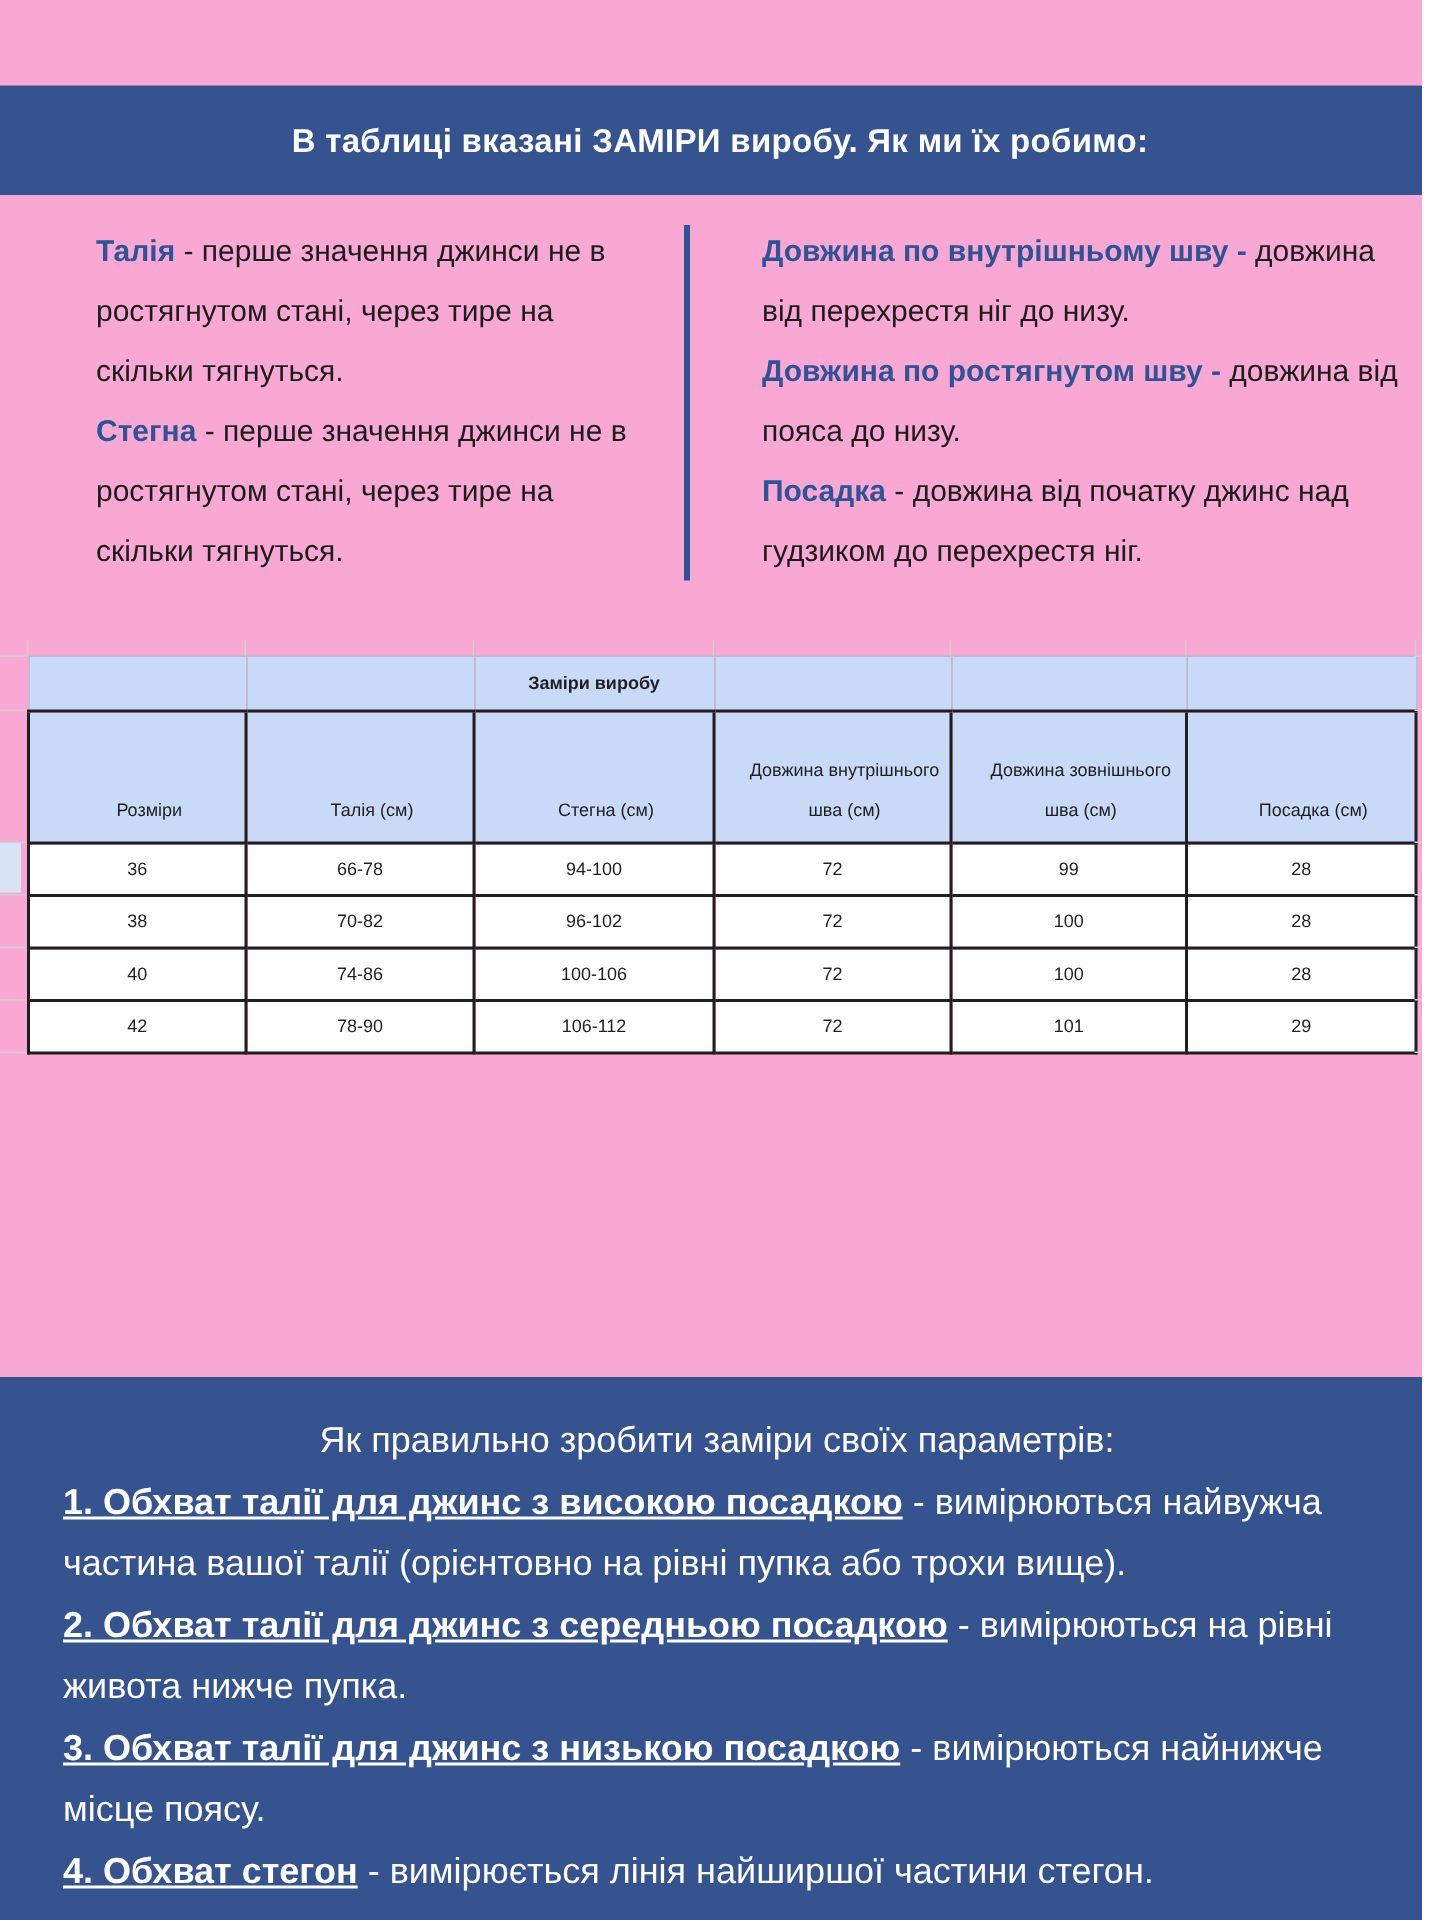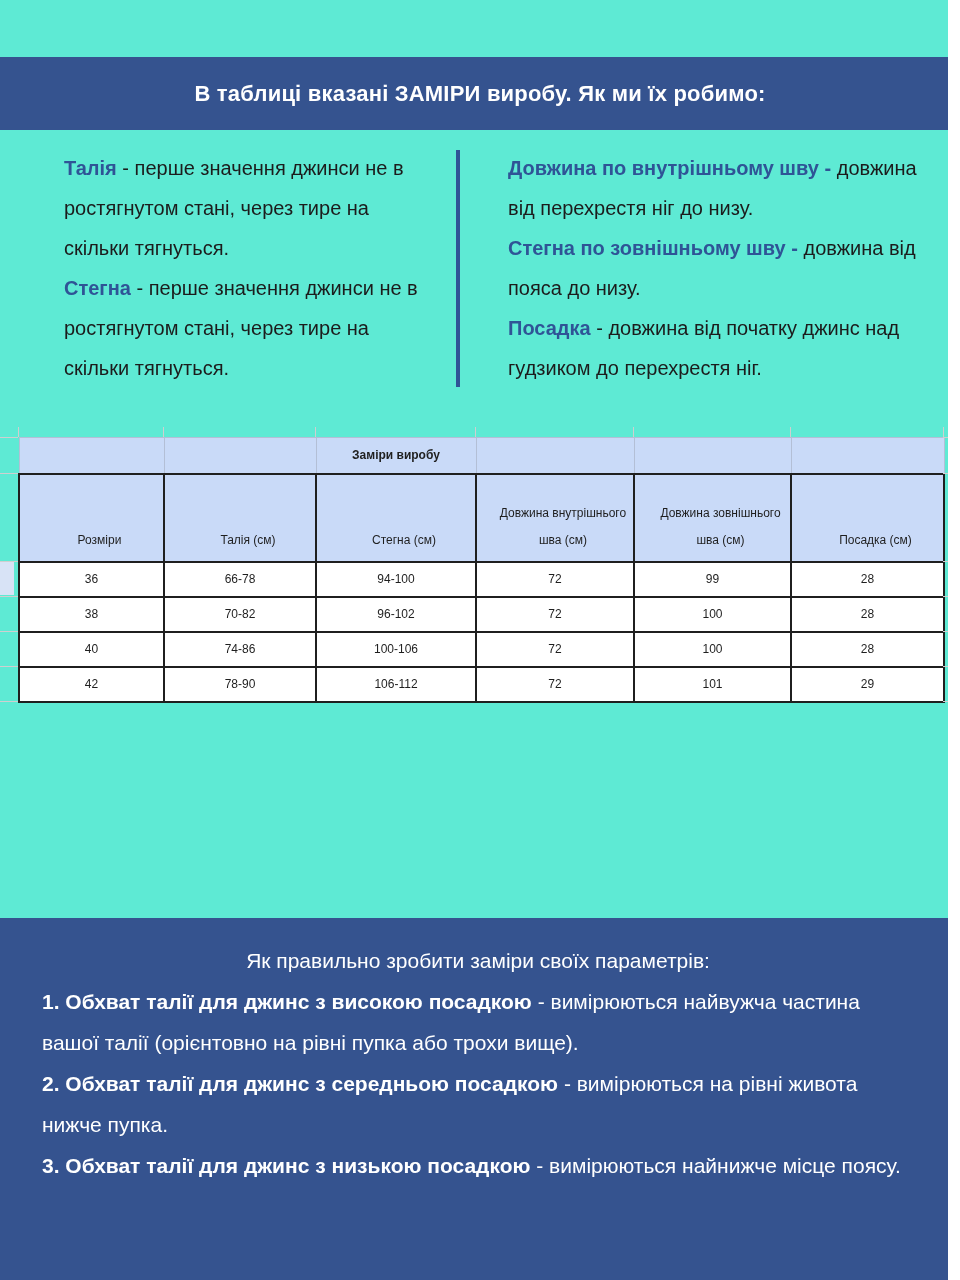--- a/index.html
+++ b/index.html
@@ -7,21 +7,21 @@
     --accent:#2f5496;
     --table-header-bg:#c9daf8;
     --grid-dark:#1f1f1f;
     --grid-light:#cfcfcf;
   }
   *{margin:0;padding:0;box-sizing:border-box;}
   html,body{background:#fff;}
   .page{
     position:relative;
     width:948px;height:1280px;
-    background:#5eead4;
+    background:#f9a8d4;
     overflow:hidden;
     font-family:"Liberation Sans", sans-serif;
     color:#1c1c1c;
   }
   
   .banner{
     position:absolute;left:0;top:57px;width:960px;height:73px;
     background:var(--banner-bg);
     display:flex;align-items:center;justify-content:center;
   }
@@ -71,45 +71,45 @@
   .gridline{position:absolute;background:var(--grid-light);}
   .blue-sliver{
     position:absolute;left:0;top:562px;width:14px;height:33px;
     background:#d8e3f6;
   }
   
   .instructions{
     position:absolute;left:0;top:918px;width:960px;height:362px;
     background:var(--banner-bg);color:#fff;
     padding:22px 46px 4px 42px;
-    font-size:21px;
+    font-size:24px;
   }
   .instructions-title{
     text-align:center;line-height:41px;font-weight:normal;
   }
   .instr-item{line-height:41px;}
-  .instr-item b{font-weight:bold;}
+  .instr-item b{font-weight:bold;text-decoration:underline;}
 </style>
 </head>
 <body>
 
 <div class="page">
 
   <div class="banner">
     <div class="banner-title">В таблиці вказані ЗАМІРИ виробу. Як ми їх робимо:</div>
   </div>
 
   <div class="defs-left">
       <p class="def-item"><span class="def-term">Талія</span><span> - перше значення джинси не в ростягнутом стані, через тире на скільки тягнуться.</span></p>
       <p class="def-item"><span class="def-term">Стегна</span><span> - перше значення джинси не в ростягнутом стані, через тире на скільки тягнуться.</span></p>
     </div>
   <div class="defs-divider"></div>
   <div class="defs-right">
       <p class="def-item"><span class="def-term">Довжина по внутрішньому шву -</span><span> довжина від перехрестя ніг до низу.</span></p>
-      <p class="def-item"><span class="def-term">Стегна по зовнішньому шву -</span><span> довжина від пояса до низу.</span></p>
+      <p class="def-item"><span class="def-term">Довжина по ростягнутом шву -</span><span> довжина від пояса до низу.</span></p>
       <p class="def-item"><span class="def-term">Посадка</span><span> - довжина від початку джинс над гудзиком до перехрестя ніг.</span></p>
     </div>
 
   <div class="table-wrap">
     <table class="size-table">
       <colgroup>
           <col style="width: 145px;">
           <col style="width: 152px;">
           <col style="width: 160px;">
           <col style="width: 158px;">
@@ -196,16 +196,17 @@
       <div class="gridline" style="left: 943px; top: 701px; width: 15px; height: 1px;"></div>
       <div class="gridline" style="left: 957px; top: 427px; width: 1px; height: 280px;"></div>
     </div>
 
   <div class="instructions">
     <div class="instructions-title">Як правильно зробити заміри своїх параметрів:</div>
     <div id="instr-list">
         <p class="instr-item"><b>1. Обхват талії для джинс з високою посадкою</b><span> - вимірюються найвужча частина вашої талії (орієнтовно на рівні пупка або трохи вище).</span></p>
         <p class="instr-item"><b>2. Обхват талії для джинс з середньою посадкою</b><span> - вимірюються на рівні живота нижче пупка.</span></p>
         <p class="instr-item"><b>3. Обхват талії для джинс з низькою посадкою</b><span> - вимірюються найнижче місце поясу.</span></p>
+        <p class="instr-item"><b>4. Обхват стегон</b><span> - вимірюється лінія найширшої частини стегон.</span></p>
       </div>
   </div>
 
 </div>
 
 </body></html>

